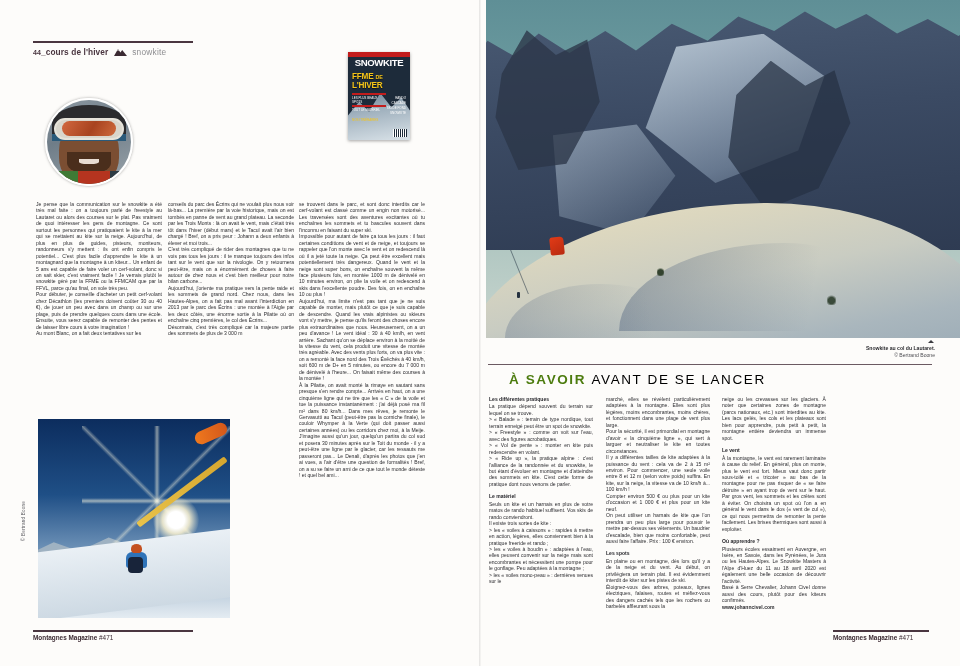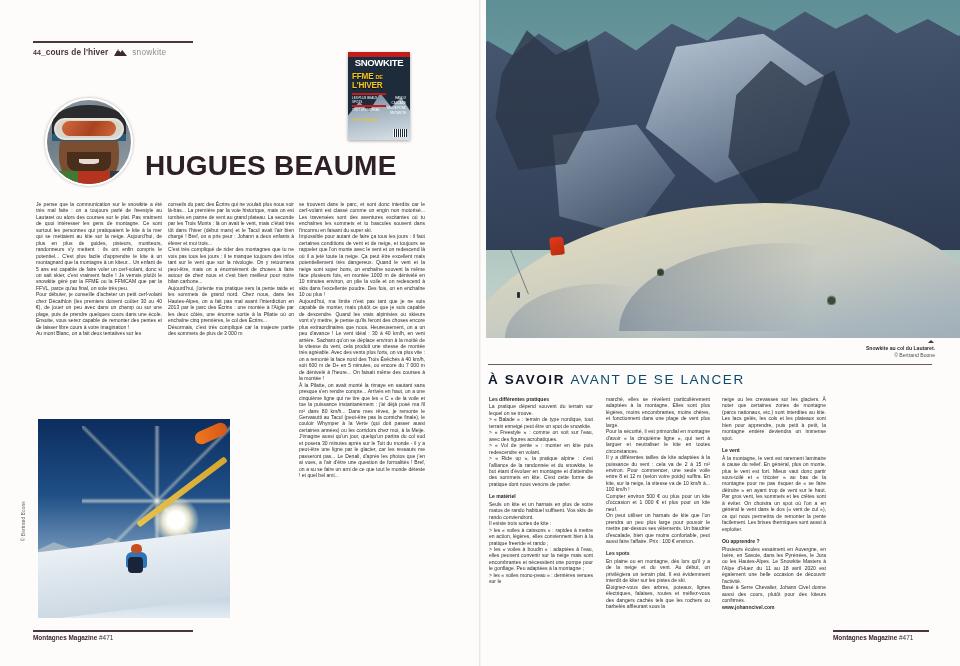--- a/index.html
+++ b/index.html
@@ -171,22 +171,22 @@
       font-size: 5.1px; line-height: 6.6px; color: #2c2c30; }
   .hero-cap .t { font-weight: bold; }
   .hero-cap .c { color: #4b4b50; }
   .cap-arrow { position: absolute; left: 928px; top: 340px; width: 0; height: 0;
       border-left: 3px solid transparent; border-right: 3px solid transparent;
       border-bottom: 3.4px solid #3b3b40; }
 
   
   .savoir-rule { position: absolute; left: 488px; top: 364px; width: 444px; height: 1.2px; background: #6b5a62; }
   .savoir { position: absolute; left: 488px; top: 372px; font-size: 13.5px; letter-spacing: 1.6px; }
-  .savoir .a { font-weight: bold; color: #0f172a; }
-  .savoir .b { font-weight: 300; color: #0c4a6e; }
+  .savoir .a { font-weight: bold; color: #4d7c0f; margin-left: 21px; }
+  .savoir .b { font-weight: 300; color: #000000; }
 
   
   .rcol { position: absolute; font-size: 5.05px; line-height: 6.45px; color: #2c2c30;
           text-align: justify; }
   .rcol-1 { left: 489px; top: 396px; width: 104px; }
   .rcol-2 { left: 606px; top: 396px; width: 104px; }
   .rcol-3 { left: 722px; top: 396px; width: 104px; }
   .rcol-4 { left: 828px; top: 396px; width: 104px; }
   .sub { font-weight: bold; color: #1f1f24; display: block; margin-bottom: 1px; }
   .sub.sp { margin-top: 6px; }
@@ -217,21 +217,20 @@
     <div class="beard"></div>
     <div class="mouth"></div>
     <div class="hat"></div>
     <div class="band"></div>
     <div class="goggle">
       <div class="lens"></div>
     </div>
     <div class="jacket"></div>
   </div>
 
-  <div class="headline">HUGUES BEAUME</div>
 
   <div class="covthumb">
     <div class="cov-top"></div>
     <div class="cov-mtn"></div>
     <div class="cov-logo">SNOWKITE</div>
     <div class="cov-guide">
       <span>FFME</span>
       <em>DE</em><br>
       <span>L'HIVER</span>
     </div>

